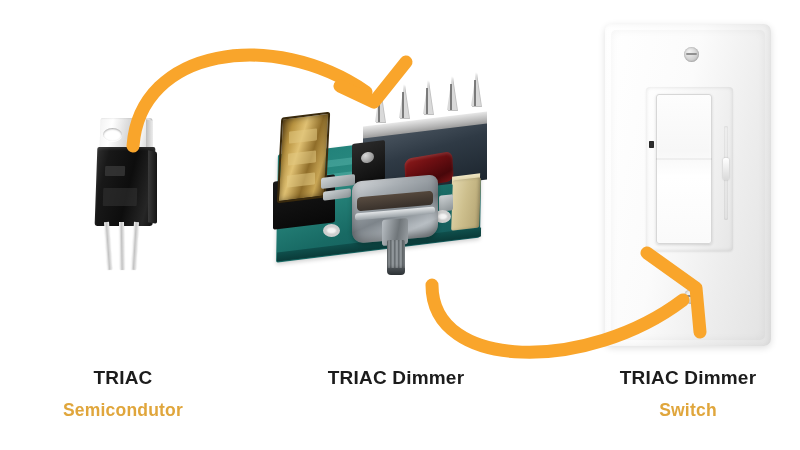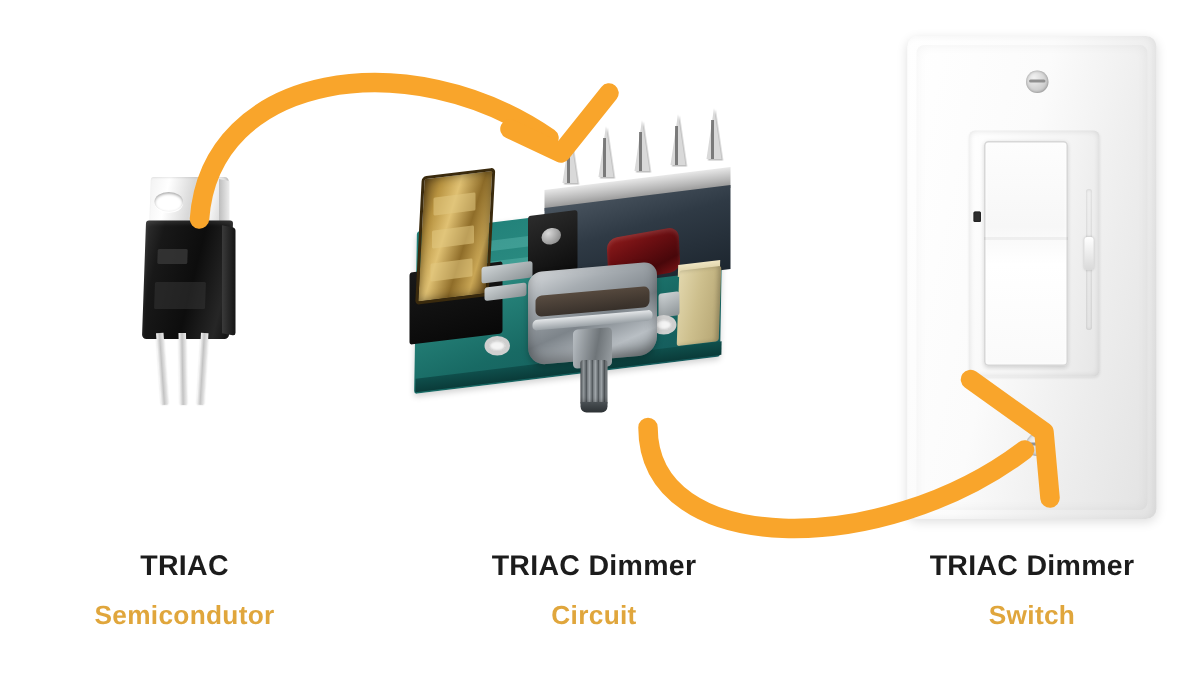--- a/index.html
+++ b/index.html
@@ -571,21 +571,20 @@
     </g>
   </svg>
 
   <div class="label-group" style="left:-35px; top:366px;">
     <div class="label-title">TRIAC</div>
     <div class="label-sub">Semicondutor</div>
   </div>
 
   <div class="label-group" style="left:238px; top:366px;">
     <div class="label-title">TRIAC Dimmer</div>
-    <div class="label-sub">Circuit</div>
   </div>
 
   <div class="label-group" style="left:530px; top:366px;">
     <div class="label-title">TRIAC Dimmer</div>
     <div class="label-sub">Switch</div>
   </div>
 
 </div>
 
 </body></html>

